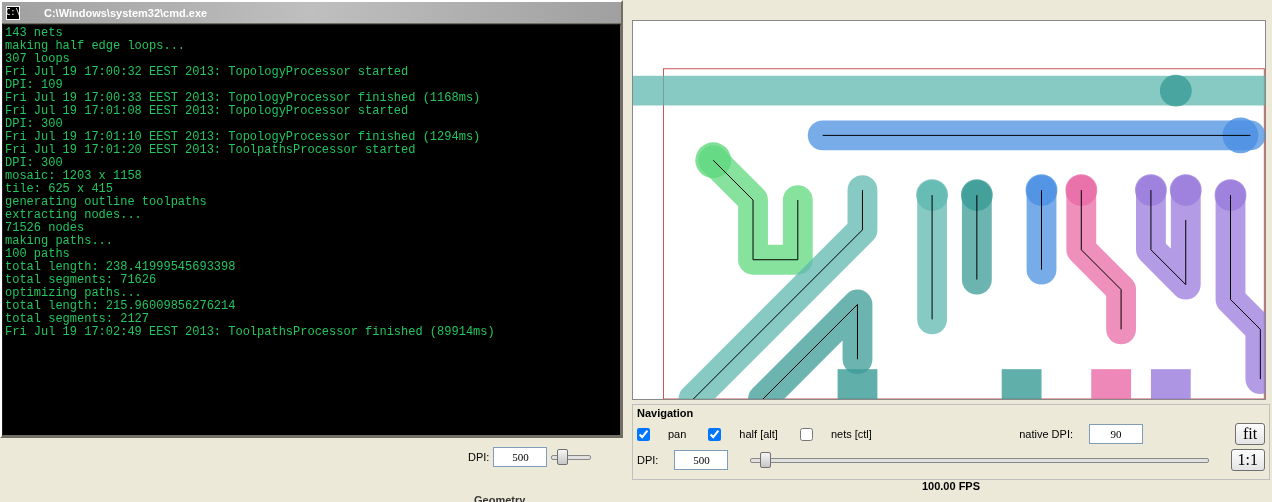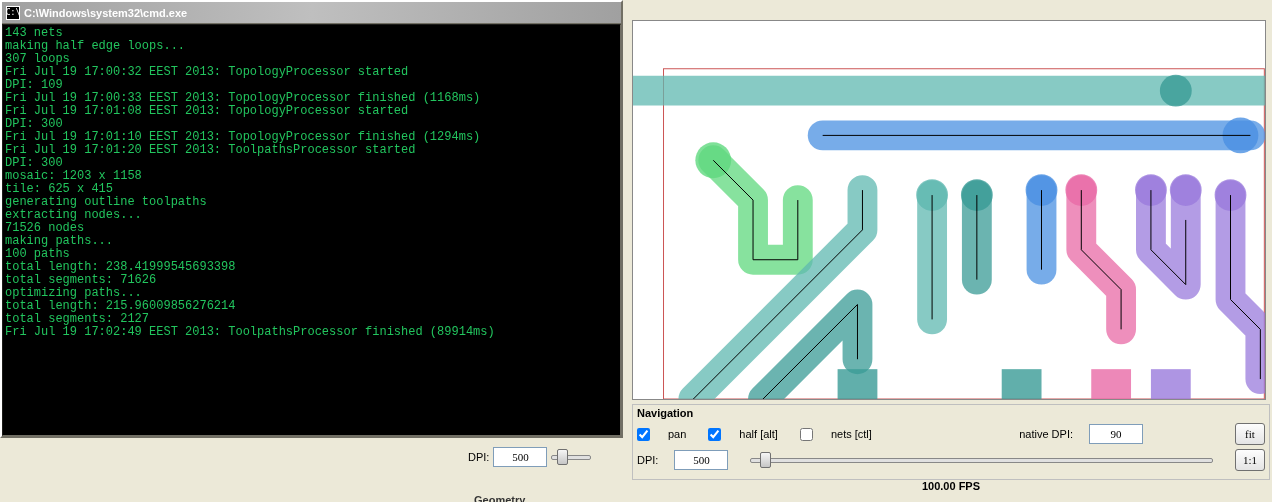--- a/index.html
+++ b/index.html
@@ -23,21 +23,21 @@
     border-bottom: 1px solid #716f64;
   }
   .console-icon {
     width: 14px; height: 14px;
     background: #000; border: 1px solid #fff;
     margin-right: 4px;
     display: inline-flex; align-items: center; justify-content: center;
     font-family: "Lucida Console", monospace;
     font-size: 8px; color: #fff;
   }
-  .console-title { color: #fff; font-weight: bold; }
+  .console-title { color: #fff; font-weight: bold; margin-left: 20px; }
   .console-body {
     background: #000;
     color: #22c55e;
     font-family: "Lucida Console", "Courier New", monospace;
     font-size: 12px;
     line-height: 13px;
     white-space: pre;
     padding: 2px 2px;
     height: calc(100% - 22px);
     overflow: hidden;
@@ -123,21 +123,21 @@
   }
   .nav-row .spacer { flex: 1; }
   .chk { width: 13px; height: 13px; margin-right: 2px; }
   .btn-small {
     height: 22px;
     padding: 0 6px;
     min-width: 30px;
     border: 1px solid #707070;
     background: linear-gradient(#fdfdfd, #e4e4e4);
     border-radius: 3px;
-    font-family: Tahoma; font-size: 11px;
+    font-family: Tahoma; font-size: 16px;
   }
   .slider-wide {
     position: relative;
     flex: 1;
     height: 18px;
     margin: 0 6px;
   }
   .slider-wide::before {
     content: '';
     position: absolute;

